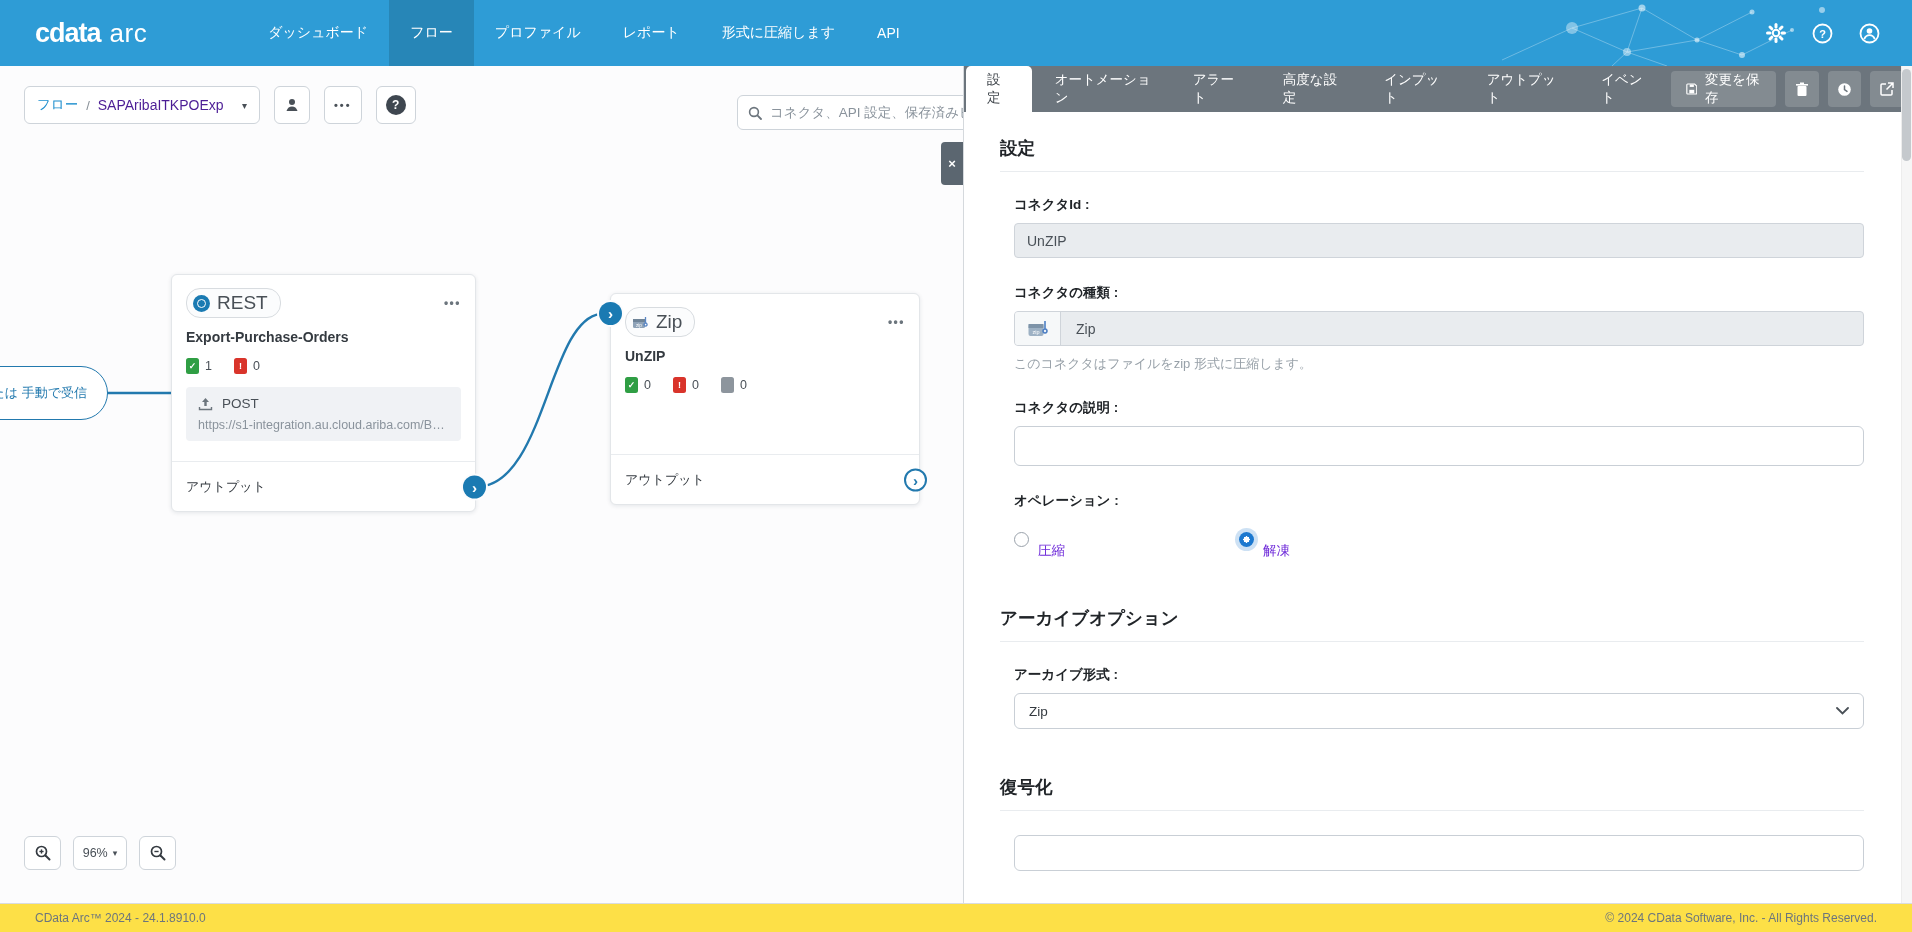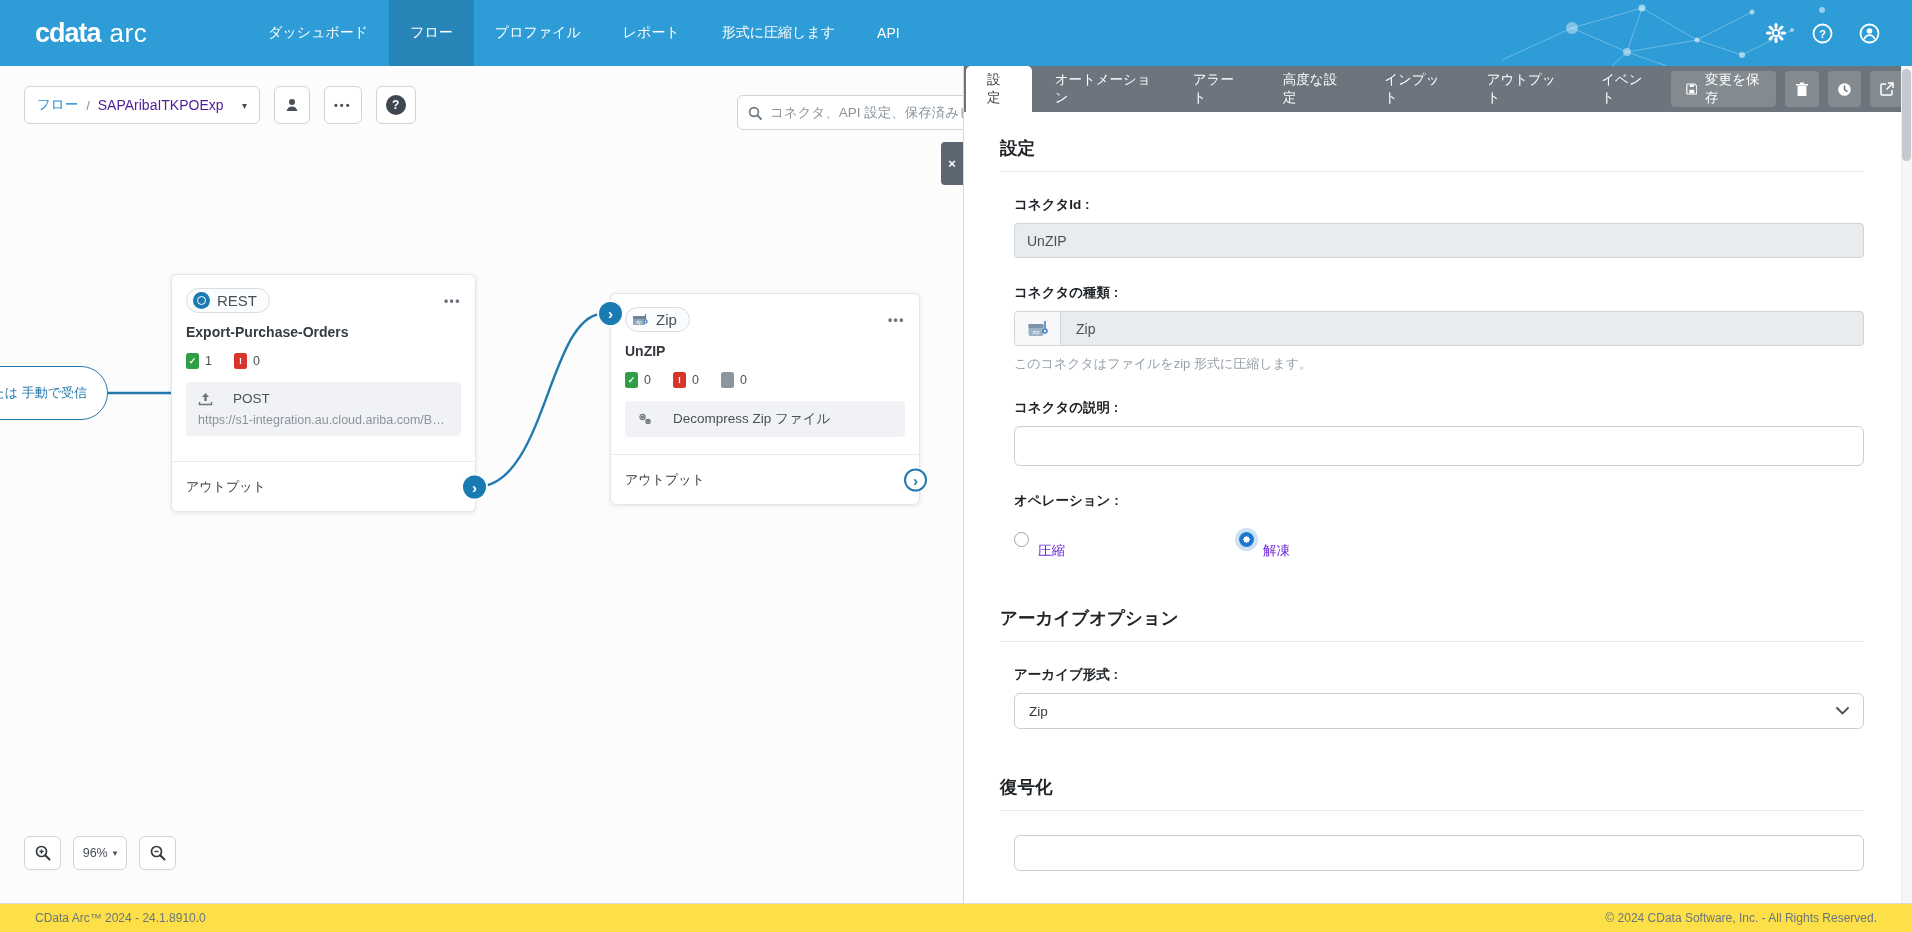--- a/index.html
+++ b/index.html
@@ -54,36 +54,36 @@
 
   
   .card { position:absolute; background:#fff; border:1px solid #e3e6e9; border-radius:6px;
           box-shadow:0 1px 4px rgba(20,40,60,0.10); display:flex; flex-direction:column; z-index:2; }
   .card1 { left:171px; top:208px; width:305px; height:238px; }
   .card2 { left:610px; top:227px; width:310px; height:212px; }
   .card-body { padding:13px 14px 0 14px; display:flex; flex-direction:column; flex:1; }
   .card-head { display:flex; align-items:center; justify-content:space-between; margin-bottom:11px; }
   .badge { display:flex; align-items:center; gap:7px; border:1px solid #d8dce0; border-radius:14px;
            background:#fbfcfd; padding:3px 12px 3px 6px; }
-  .badge-label { font-size:15px; color:#495057; }
+  .badge-label { font-size:19px; color:#495057; }
   .badge-circle { width:17px; height:17px; border-radius:50%; background:#1a7ab2; display:flex;
                   align-items:center; justify-content:center; }
   .badge-circle::after { content:""; width:7px; height:7px; border:1.6px solid #fff; border-radius:50%; }
   .card-menu { color:#6c757d; font-size:12px; letter-spacing:1.5px; font-weight:700; cursor:pointer; }
   .card-title { font-size:14px; font-weight:700; color:#343a40; margin-bottom:13px; }
   .stats { display:flex; align-items:center; gap:22px; margin-bottom:13px; }
   .stat { display:flex; align-items:center; gap:6px; cursor:pointer; }
   .doc { width:13px; height:16px; border-radius:2.5px; color:#fff; font-size:9px; font-weight:700;
          display:flex; align-items:center; justify-content:center; }
   .doc.green { background:#2f9e44; }
   .doc.red { background:#d9342b; }
   .doc.gray { background:#8d959d; }
   .stat-num { font-size:12.5px; color:#495057; }
   .graybox { background:#f0f2f5; border-radius:4px; padding:9px 12px; display:flex; flex-direction:column; gap:7px; }
-  .gb-row { display:flex; align-items:center; gap:20px; }
+  .gb-row { display:flex; align-items:center; gap:9px; }
   .gb-main { font-size:13.5px; color:#495057; }
   .gb-url { font-size:12.5px; color:#8a939c; white-space:nowrap; overflow:hidden; text-overflow:ellipsis; max-width:258px; }
   .card-footer { position:relative; border-top:1px solid #e9ecef; height:50px; display:flex;
                  align-items:center; padding:0 14px; margin-top:auto; }
   .footer-label { font-size:13px; color:#343a40; }
   .port { position:absolute; width:23px; height:23px; border-radius:50%; display:flex; align-items:center;
           justify-content:center; font-size:15px; font-weight:700; cursor:pointer; z-index:4; }
   .port.filled { background:#1a7ab2; color:#fff; box-shadow:0 0 0 2px #fcfcfd; }
   .port.outline { background:#fff; color:#2279ae; border:2px solid #2279ae; }
   .port-out1 { right:-11px; top:50%; transform:translateY(-50%); }
@@ -333,33 +333,20 @@
             </span>
             <span class="stat">
               <span class="doc red">!</span>
               <span class="stat-num">0</span>
             </span>
             <span class="stat">
               <span class="doc gray"></span>
               <span class="stat-num">0</span>
             </span>
           </div>
-          <div class="graybox">
-            <div class="gb-row">
-              <svg width="16" height="14" viewBox="0 0 16 14">
-                <g stroke="#6c757d" stroke-width="1.2" fill="none">
-                  <circle cx="5.5" cy="5" r="2.6"></circle>
-                  <circle cx="5.5" cy="5" r="0.9" fill="#6c757d"></circle>
-                  <circle cx="11" cy="9.5" r="2.2"></circle>
-                  <circle cx="11" cy="9.5" r="0.8" fill="#6c757d"></circle>
-                </g>
-              </svg>
-              <span class="gb-main">Decompress Zip ファイル</span>
-            </div>
-          </div>
         </div>
         <div class="card-footer">
           <span class="footer-label">アウトプット</span>
           <span class="port outline port-out2">›</span>
         </div>
       </div>
 
       <div class="zoom-controls">
         <div class="zc-btn">
           <svg width="16" height="16" viewBox="0 0 16 16">

